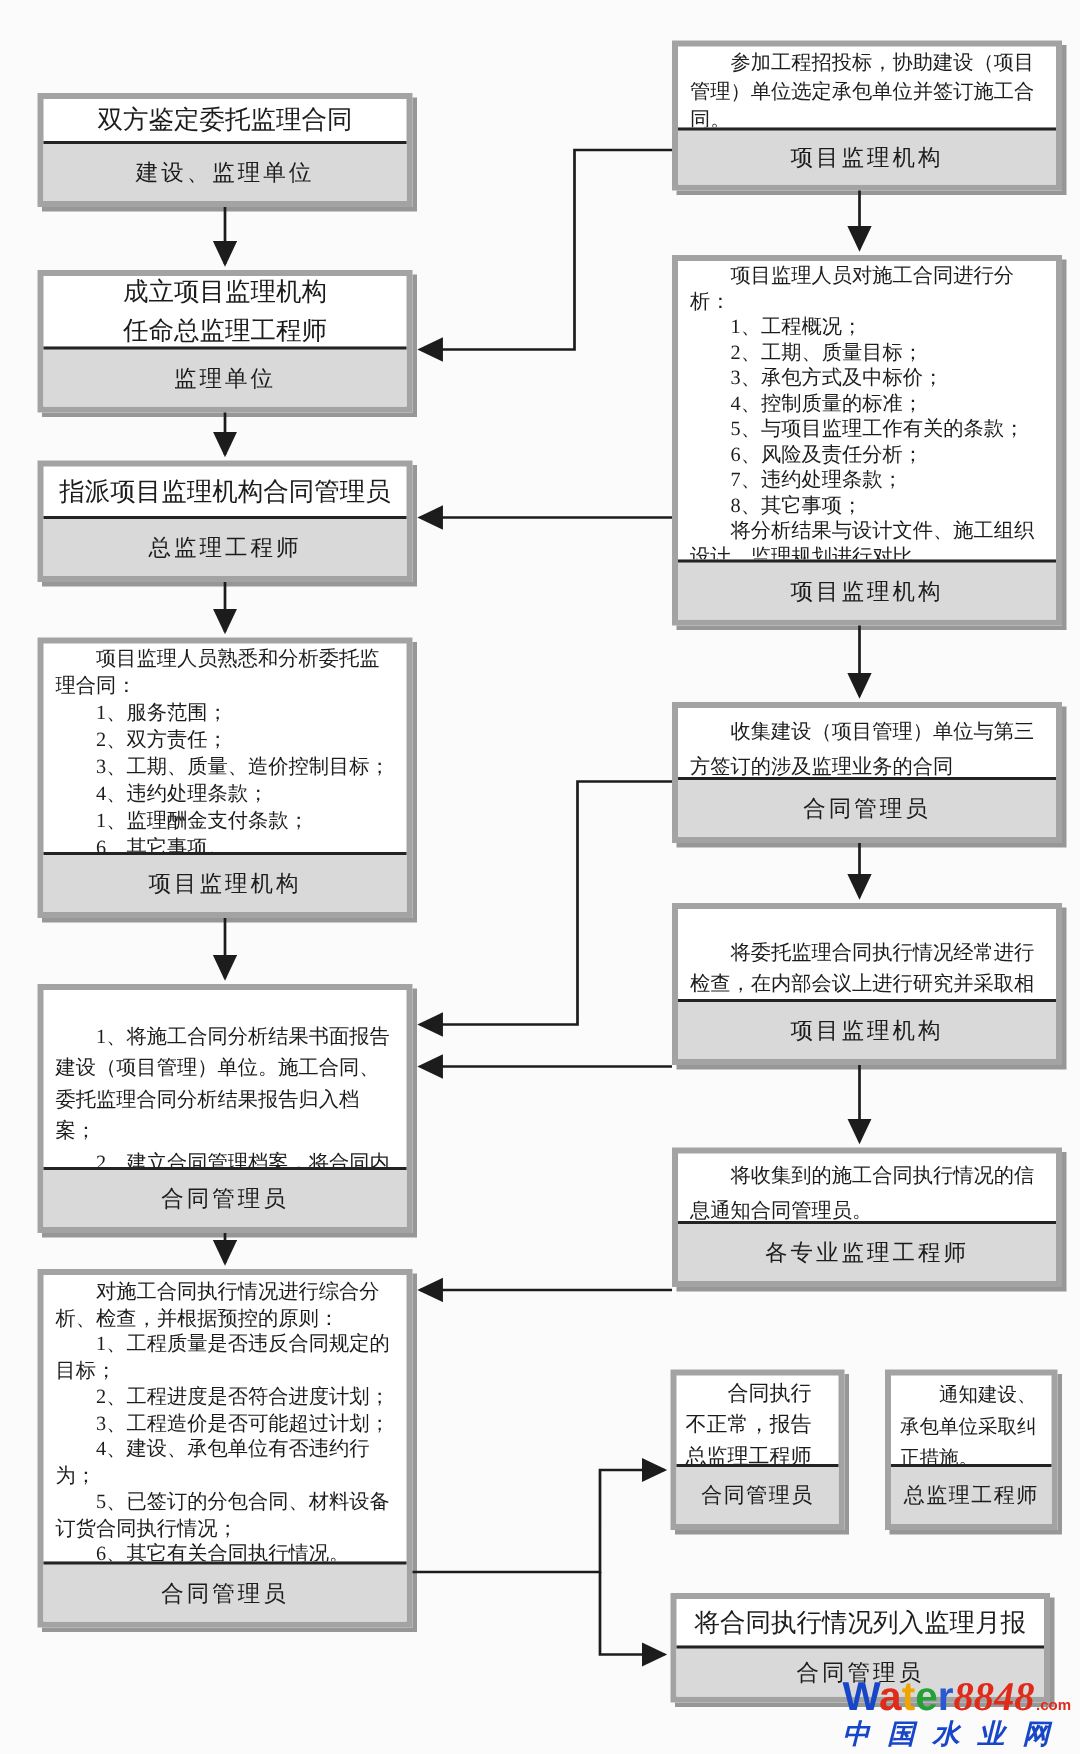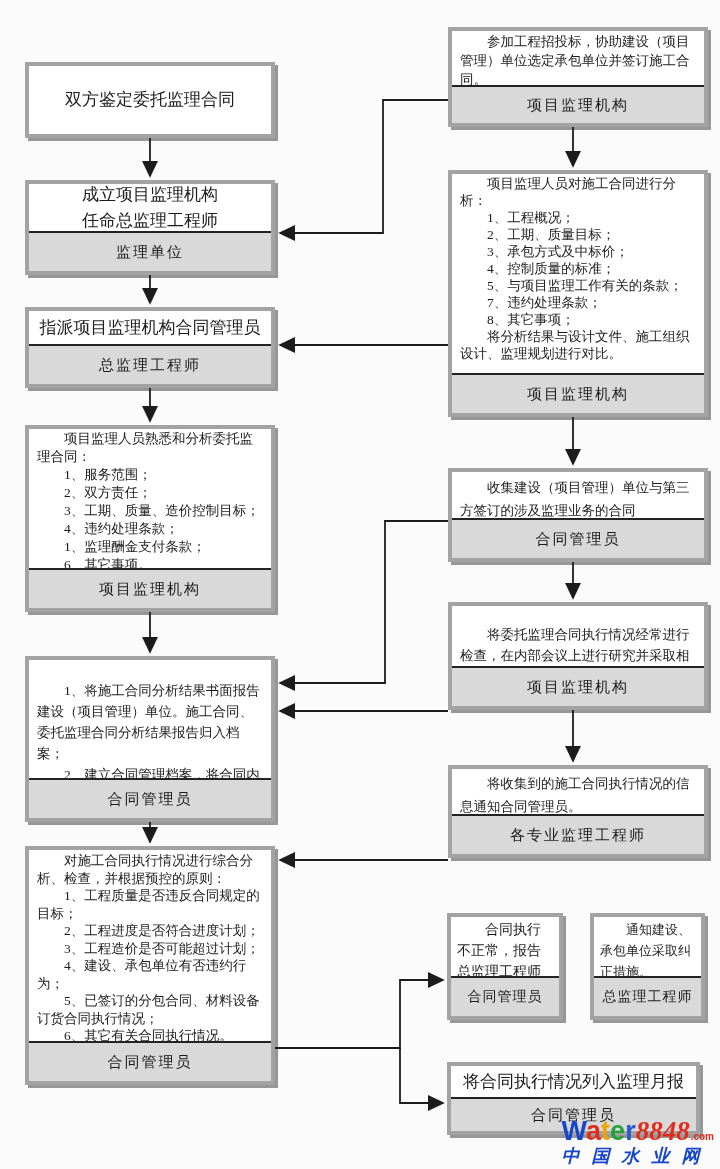--- a/index.html
+++ b/index.html
@@ -40,20 +40,21 @@
 </style>
 </head>
 <body>
 
 <div class="stage">
 
   <div class="box" style="left:25px;top:62px;width:250px;height:76px">
     <div class="body center">
         <div class="tline">双方鉴定委托监理合同</div>
       </div>
+    <div class="footer">建设、监理单位</div>
   </div>
 
   <div class="box" style="left:25px;top:180px;width:250px;height:95px">
     <div class="body center" style="line-height:26px">
         <div class="tline">成立项目监理机构</div>
         <div class="tline">任命总监理工程师</div>
       </div>
     <div class="footer">监理单位</div>
   </div>
 
@@ -106,20 +107,21 @@
   </div>
 
   <div class="box" style="left:448px;top:170px;width:260px;height:247px">
     <div class="body" style="line-height:17px;padding-top:1px">
         <div class="tline">　　项目监理人员对施工合同进行分析：</div>
         <div class="tline">　　1、工程概况；</div>
         <div class="tline">　　2、工期、质量目标；</div>
         <div class="tline">　　3、承包方式及中标价；</div>
         <div class="tline">　　4、控制质量的标准；</div>
         <div class="tline">　　5、与项目监理工作有关的条款；</div>
+        <div class="tline">　　6、风险及责任分析；</div>
         <div class="tline">　　7、违约处理条款；</div>
         <div class="tline">　　8、其它事项；</div>
         <div class="tline">　　将分析结果与设计文件、施工组织设计、监理规划进行对比。</div>
       </div>
     <div class="footer">项目监理机构</div>
   </div>
 
   <div class="box" style="left:448px;top:468px;width:260px;height:94px">
     <div class="body" style="line-height:23px;padding-top:4px">
         <div class="tline">　　收集建设（项目管理）单位与第三方签订的涉及监理业务的合同</div>

